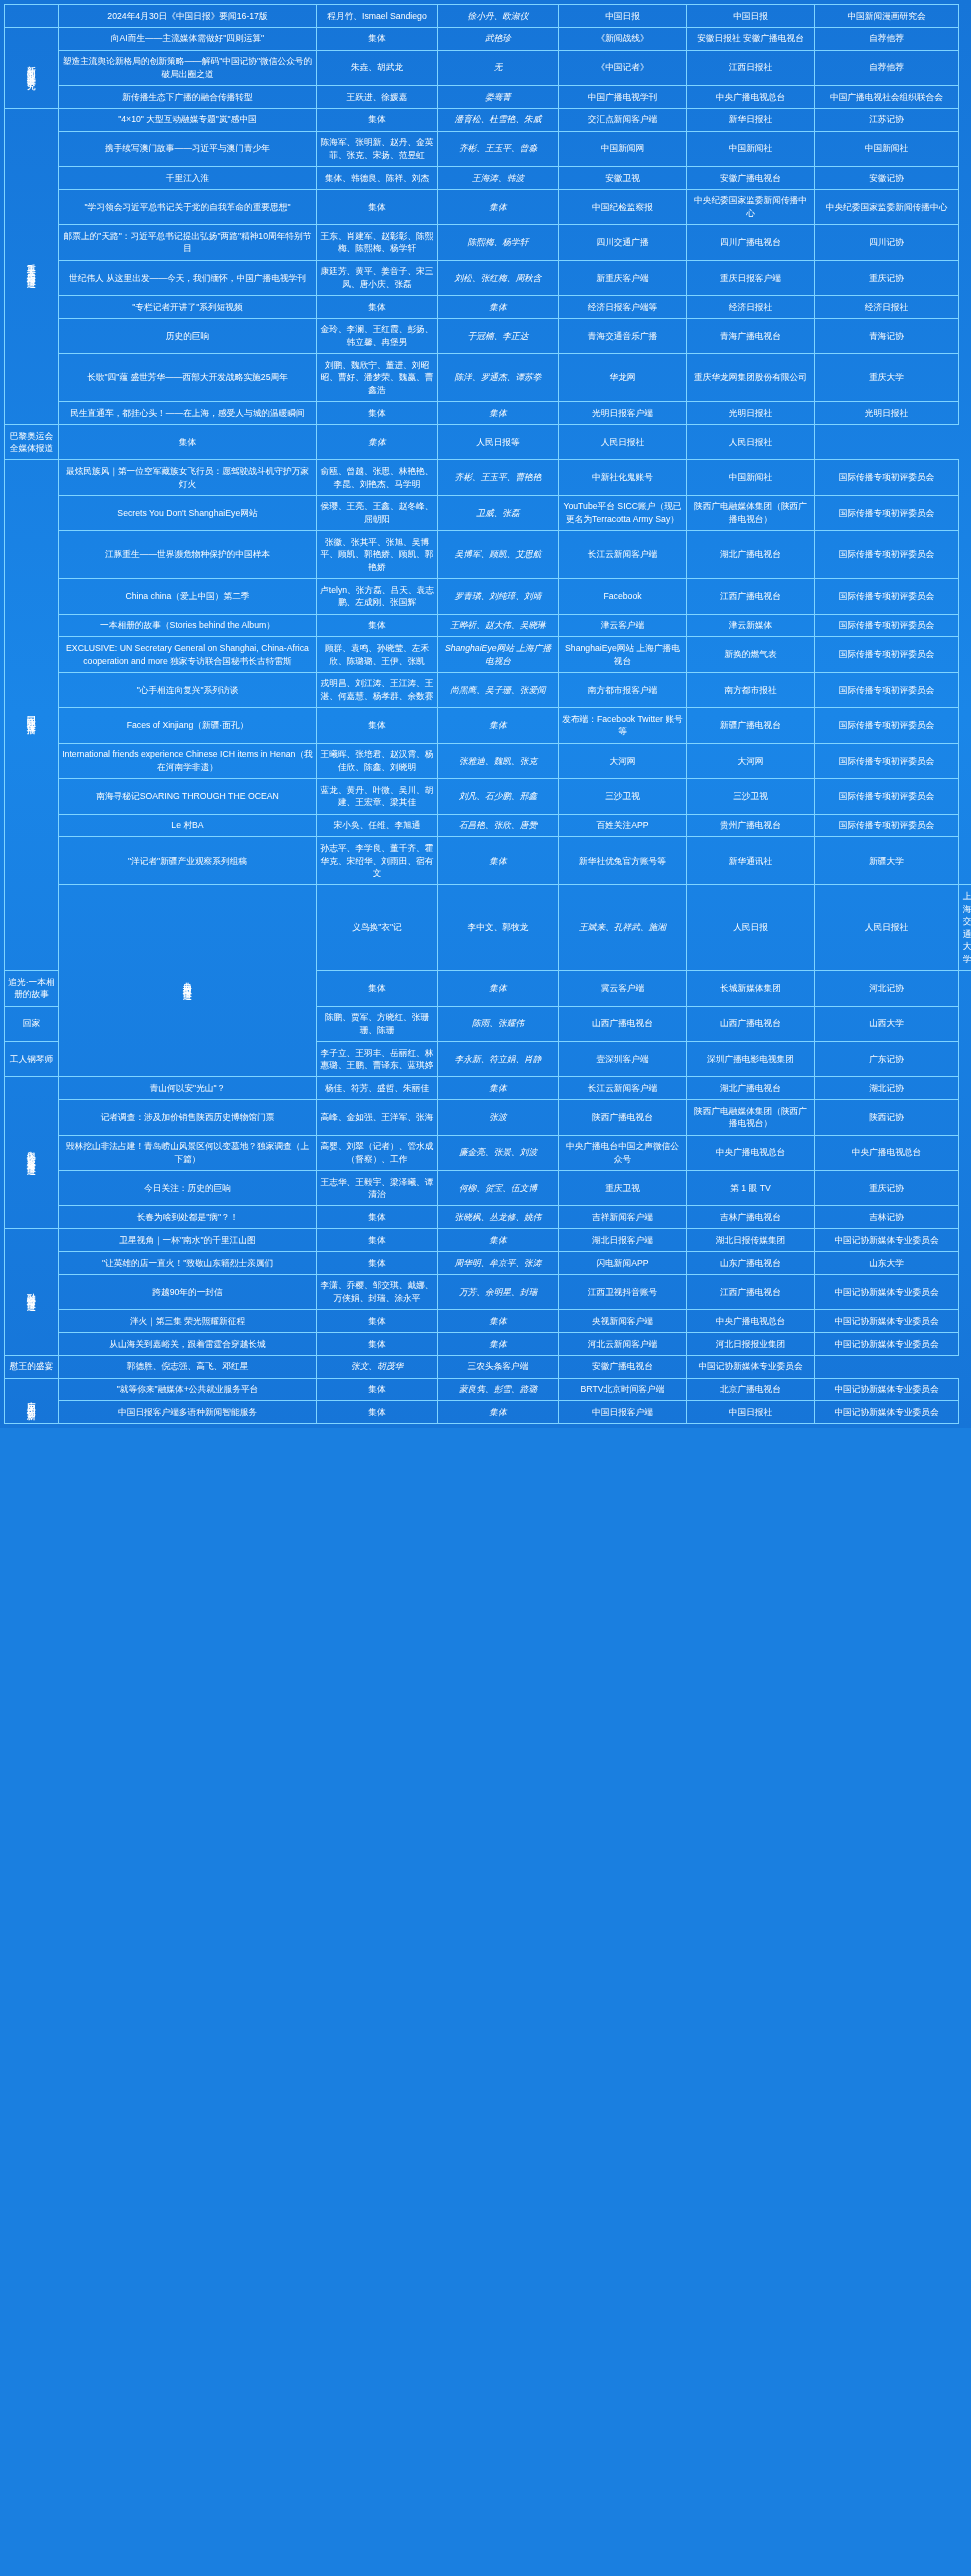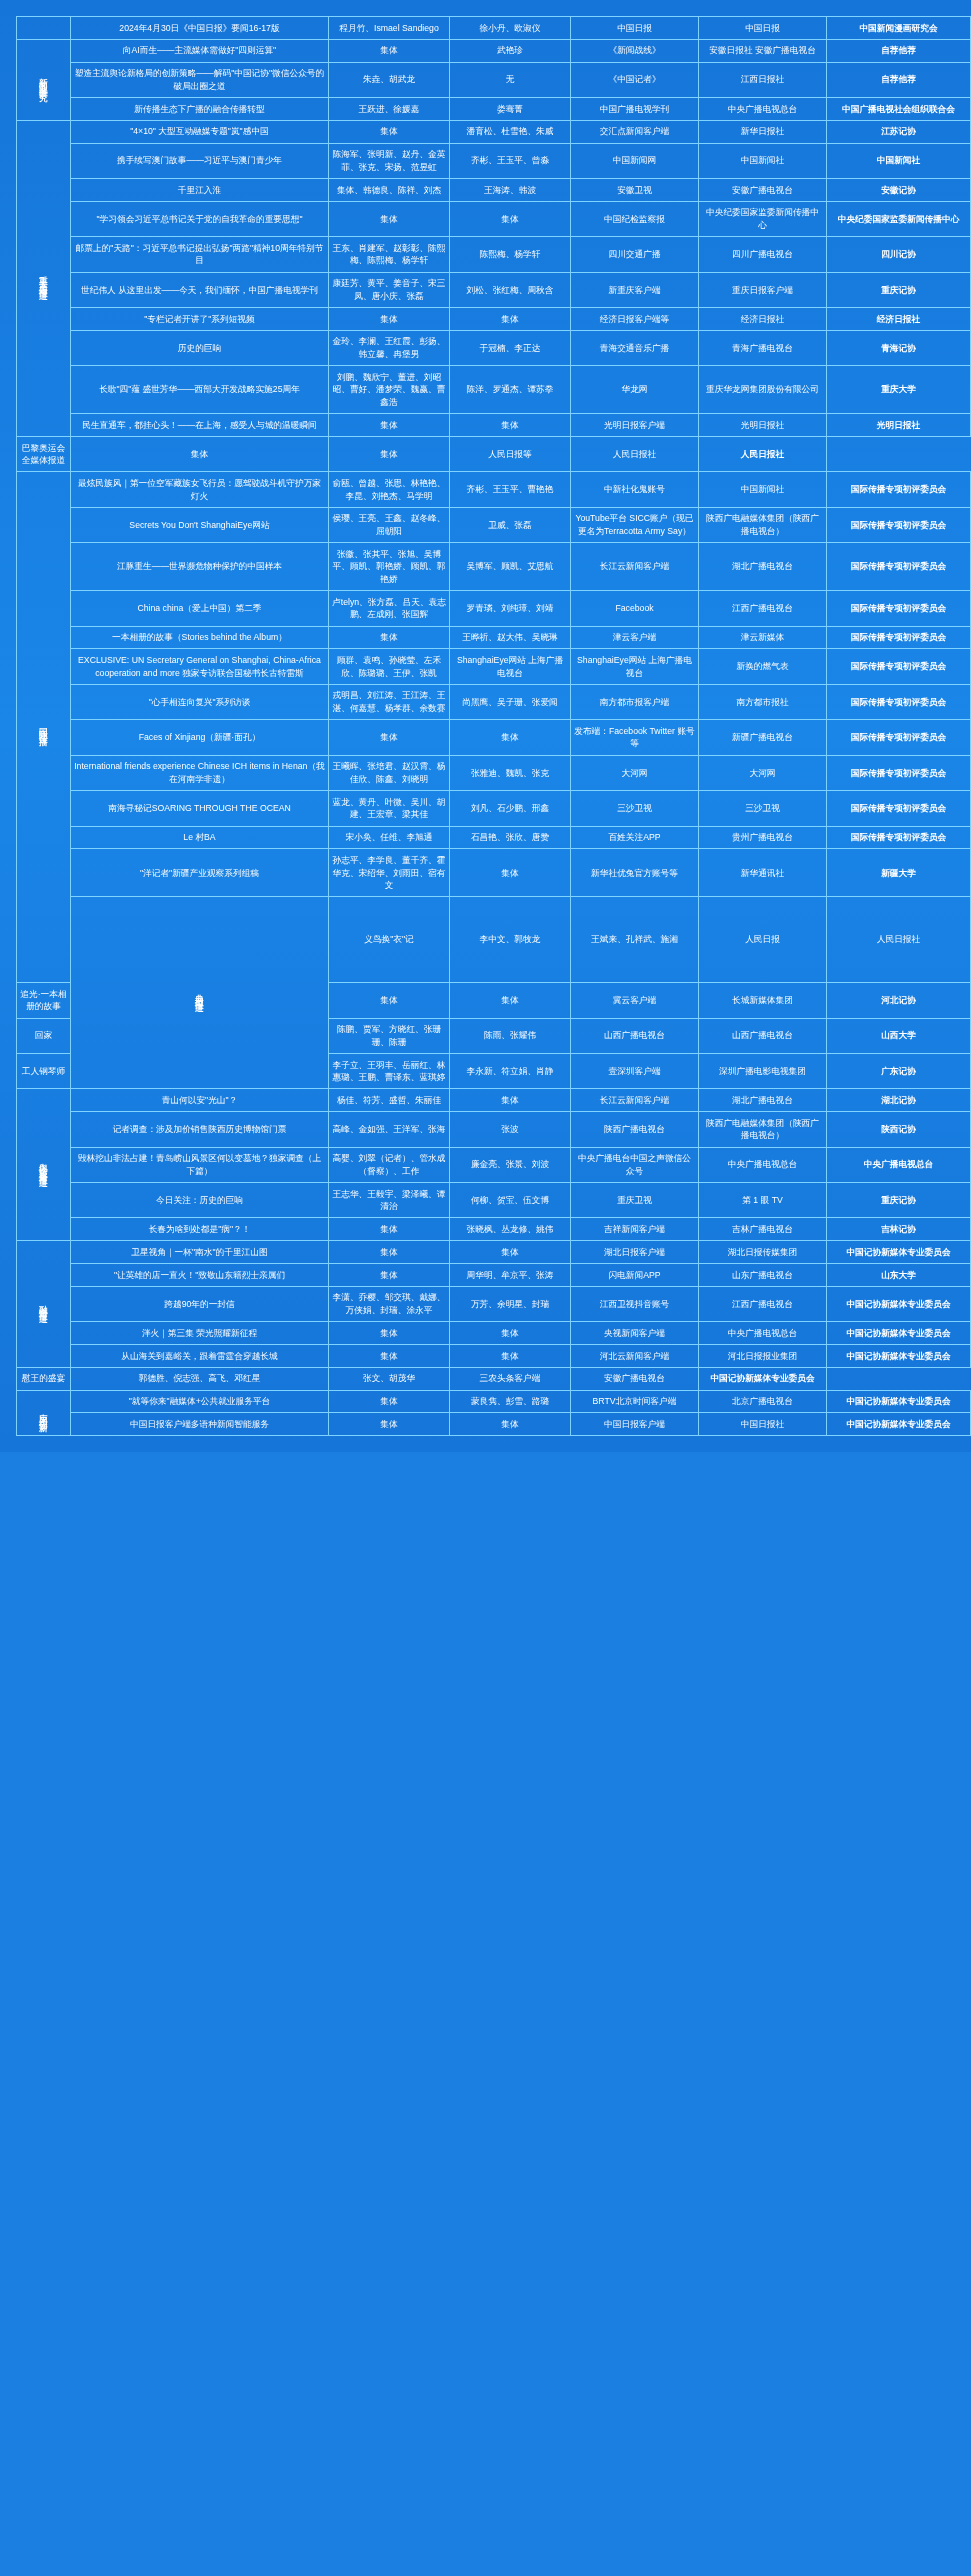--- a/index.html
+++ b/index.html
@@ -8,21 +8,21 @@
     background: #1a7fe0;
   }
   body {
     width: 972px;
     font-family: "Liberation Sans", sans-serif;
     background: linear-gradient(180deg, #1675d8 0%, #1a86e8 50%, #1675d8 100%);
   }
   .sheet {
     width: 972px;
     box-sizing: border-box;
-    padding: 16px;
+    padding: 4px;
     background: transparent;
   }
   table.award-table {
     border-collapse: collapse;
     width: 972px;
     table-layout: fixed;
     background: transparent;
   }
   table.award-table td {
     border: 0.8px solid #7fd4ff;
@@ -45,30 +45,30 @@
   td.title {
     width: 251px;
     text-align: center;
     padding: 5.3px 7.6px;
   }
   td.author {
     width: 114px;
   }
   td.editor {
     width: 114px;
+    font-style: italic;
   }
   td.pubunit {
     width: 121px;
   }
   td.recunit {
     width: 121px;
   }
   td.org {
     width: 137px;
-    font-weight: bold;
   }
   .catwrap {
     display: block;
     writing-mode: vertical-rl;
     text-orientation: upright;
     margin: 0 auto;
     letter-spacing: 3px;
     white-space: nowrap;
   }
 </style>

